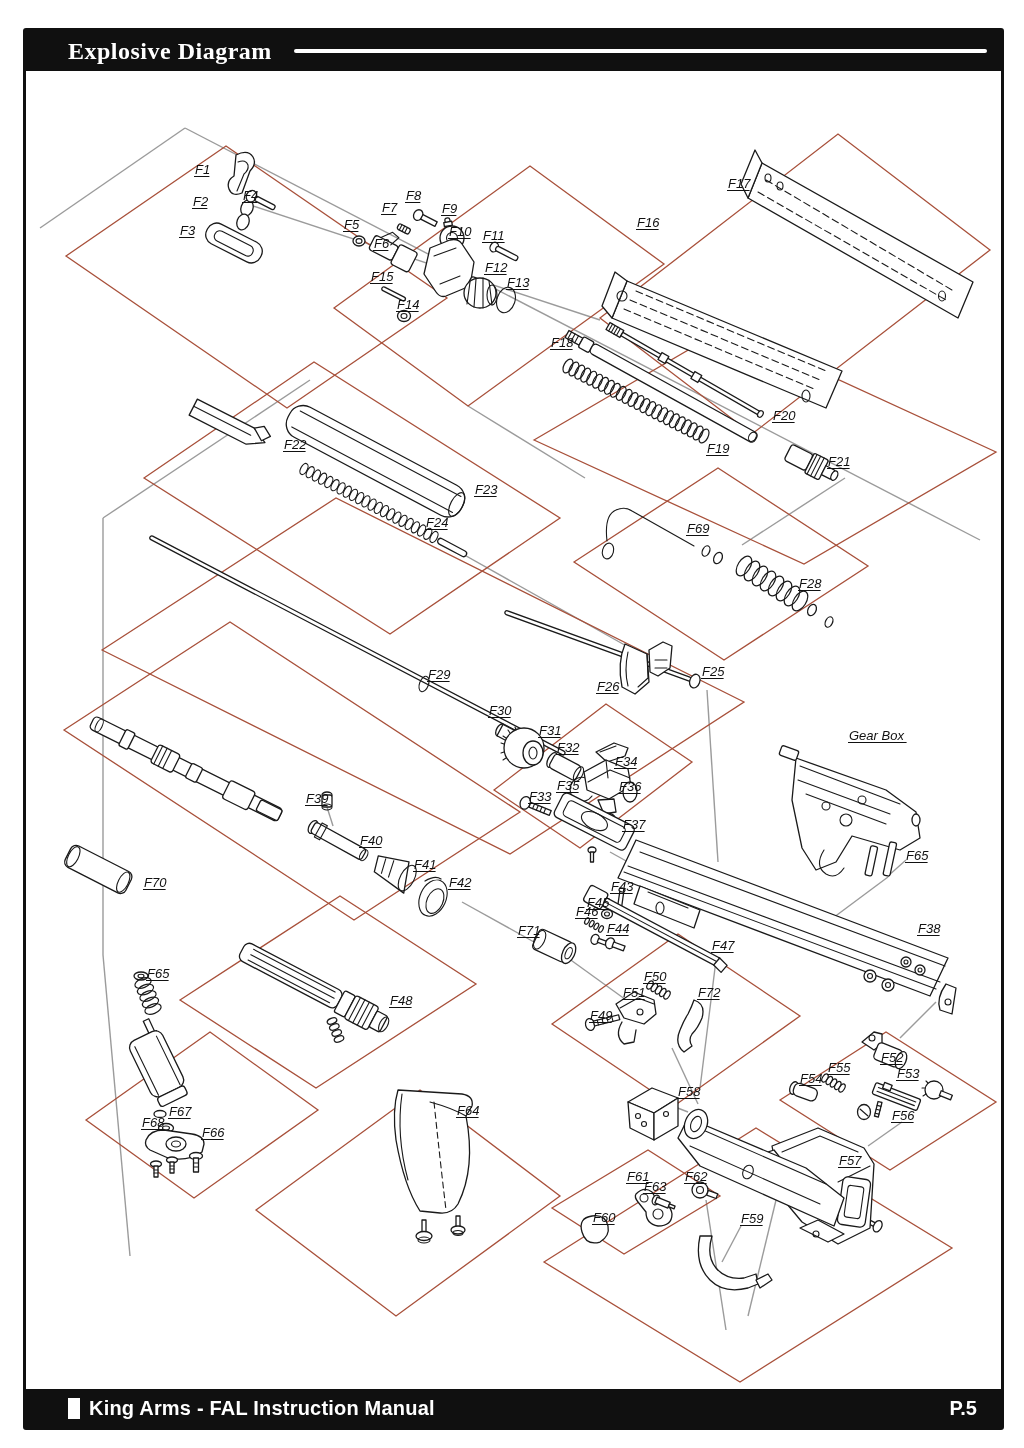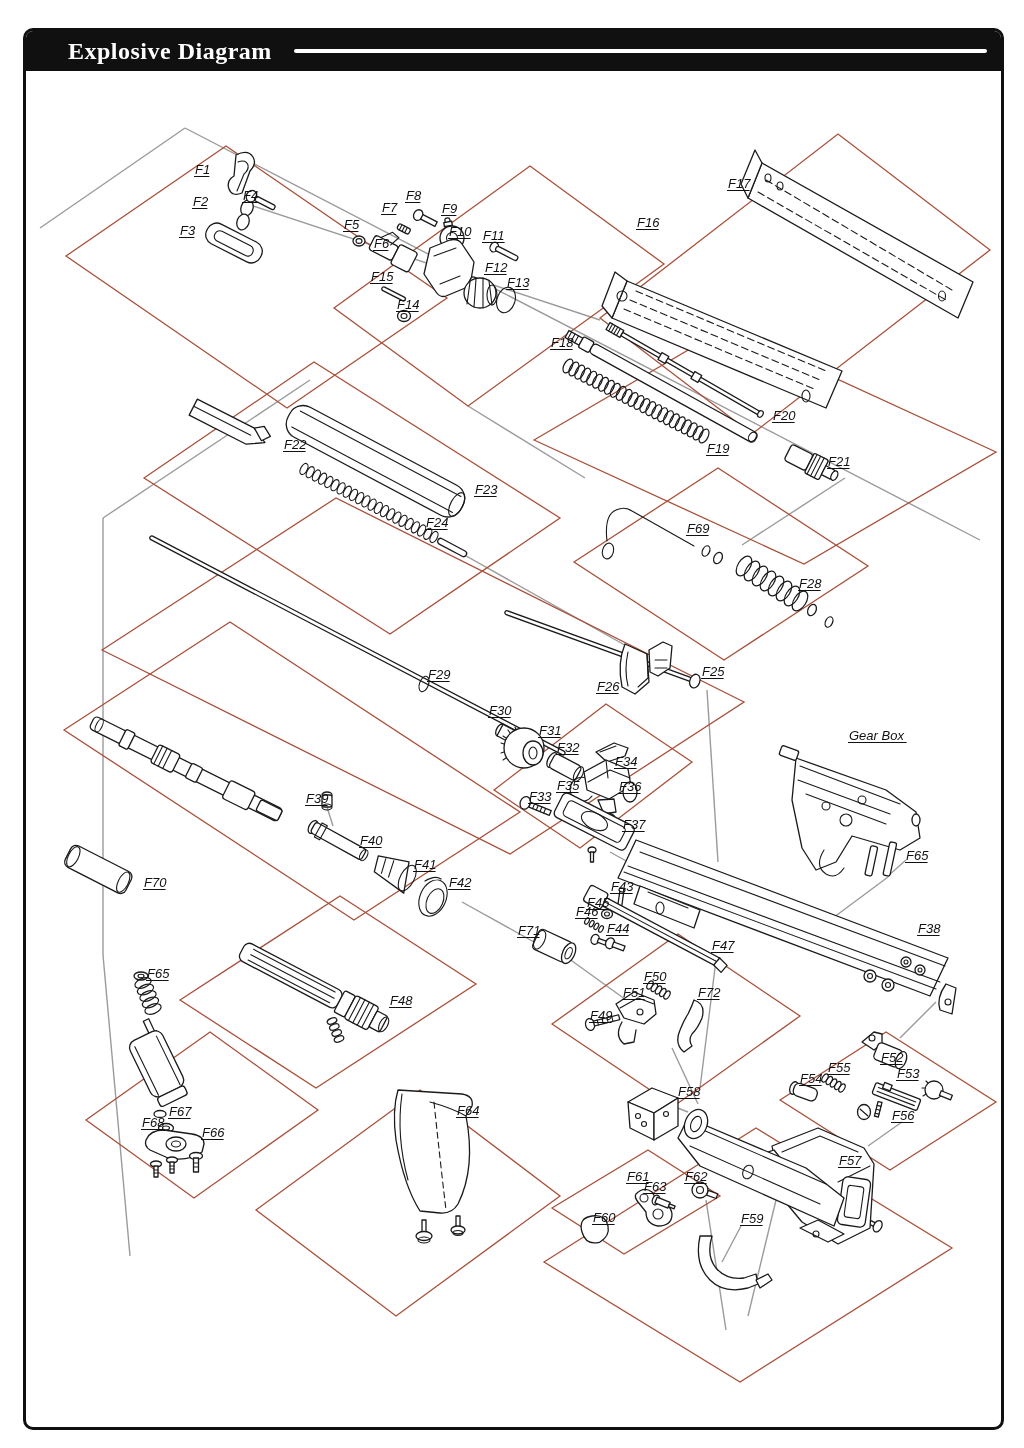--- a/index.html
+++ b/index.html
@@ -1,19 +1,19 @@
 <!DOCTYPE html>
 <html><head>
 <meta charset="utf-8">
 <style>
   html,body{margin:0;padding:0;background:#ffffff;}
   #page{position:relative;width:1024px;height:1448px;background:#ffffff;overflow:hidden;
         font-family:"Liberation Sans",sans-serif;}
   #frame{position:absolute;left:23px;top:28px;width:975px;height:1396px;
-         border:3px solid #101010;border-radius:10px;overflow:hidden;background:#ffffff;}
+         border:3px solid #101010;border-radius:3px;overflow:hidden;background:#ffffff;}
   #hdr{position:absolute;left:0;top:0;width:100%;height:40px;background:#101010;
        display:flex;align-items:center;}
   #hdr .title{color:#ffffff;font-family:"Liberation Serif",serif;font-weight:bold;
        font-size:24px;margin-left:42px;letter-spacing:.5px;white-space:nowrap;}
   #hdr .rule{flex:1;height:4px;background:#ffffff;border-radius:3px;margin:0 14px 0 22px;}
   #ftr{position:absolute;left:0;bottom:0;width:100%;height:38px;background:#101010;
        display:flex;align-items:center;color:#fff;}
   #ftr .sq{display:inline-block;width:12px;height:21px;background:#ffffff;margin-left:42px;}
   #ftr .ft-title{font-size:20px;font-weight:bold;margin-left:9px;letter-spacing:.2px;}
   #ftr .pageno{margin-left:auto;margin-right:24px;font-size:20px;font-weight:bold;}
@@ -24,20 +24,25 @@
   .glabel{font:italic 13px "Liberation Sans",sans-serif;fill:#111111;}
 </style>
 </head>
 <body>
 
 <div id="page">
   <div id="frame">
     <div id="hdr">
       <span class="title">Explosive Diagram</span>
       <span class="rule"></span>
+    </div>
+    <div id="ftr">
+      <span class="sq"></span>
+      <span class="ft-title">King Arms - FAL Instruction Manual</span>
+      <span class="pageno">P.5</span>
     </div>
   </div>
 
   <svg id="diagram-svg" viewBox="0 0 1024 1448">
     <g id="gen-connectors">
         <line x1="40" y1="228" x2="185" y2="128" stroke="#9b9b9b" stroke-width="1.4"></line>
         <line x1="185" y1="128" x2="980" y2="540" stroke="#9b9b9b" stroke-width="1.4"></line>
         <line x1="250" y1="205" x2="600" y2="320" stroke="#9b9b9b" stroke-width="1.4"></line>
         <line x1="103" y1="955" x2="103" y2="518" stroke="#9b9b9b" stroke-width="1.4"></line>
         <line x1="103" y1="518" x2="310" y2="380" stroke="#9b9b9b" stroke-width="1.4"></line>

